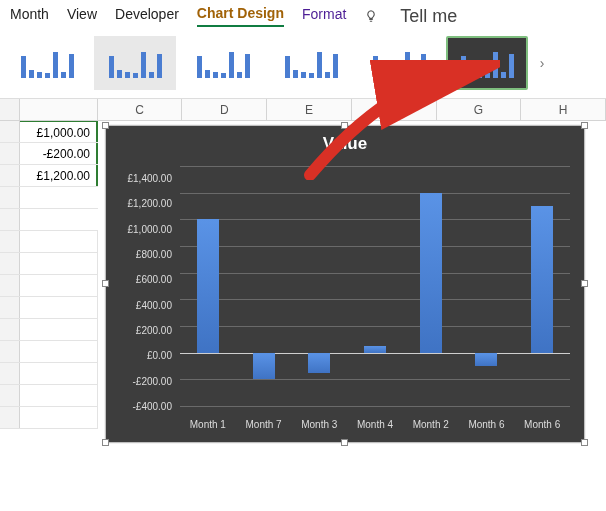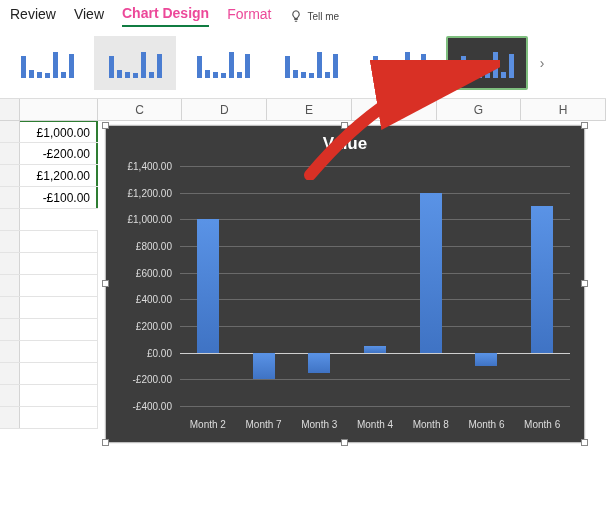--- a/index.html
+++ b/index.html
@@ -20,26 +20,26 @@
     padding: 4px 10px 0 10px;
     height: 28px;
   }
   .ribbon-tab {
     font-size: 14px;
     color: #222;
     cursor: pointer;
     padding-bottom: 4px;
   }
   .ribbon-tab.active {
-    color: #ec4899;
+    color: #a16207;
     font-weight: 600;
     border-bottom: 2px solid #107c41;
   }
-  .ribbon-tab.green { color: #ec4899; text-align: right; }
-  .tell-me { display: flex; align-items: center; gap: 4px; font-size: 10px; color: #444; }
+  .ribbon-tab.green { color: #4c1d95; text-align: right; }
+  .tell-me { display: flex; align-items: center; gap: 22px; font-size: 18px; color: #444; }
   .bulb-icon { width: 14px; height: 14px; }
 
   
   .style-gallery {
     display: flex;
     align-items: center;
     gap: 6px;
     padding: 8px 6px;
     border-bottom: 1px solid #ddd;
     position: relative;
@@ -153,21 +153,21 @@
     left:74px; right:14px; top:40px; bottom:36px;
   }
   .gridlines {
     position:absolute; inset:0;
   }
   .gridline {
     position:absolute; left:0; right:0; height:1px; background:#6a6a6a;
   }
   .gridline.zero { background:#cfcfcf; height:1px; }
   .y-labels {
-    position:absolute; left:0; top:40px; bottom:36px; width:70px;padding-left:40px;
+    position:absolute; left:0; top:52px; bottom:36px; width:70px;padding-left:40px;
   }
   .y-label {
     position:absolute; right:4px; color:#ddd; font-size:10px; transform:translateY(-50%);
   }
   .bars {
     position:absolute; inset:0; display:flex; align-items:stretch;
   }
   .bar-slot {
     flex:1; position:relative;
   }
@@ -191,22 +191,23 @@
     width: 200px;
     height: 120px;
     pointer-events:none;
     z-index: 50;
   }
 </style>
 </head>
 <body>
 
 <div class="ribbon-tabs">
-  <span class="ribbon-tab">Review</span>
+  <span class="ribbon-tab">Month</span>
   <span class="ribbon-tab">View</span>
+  <span class="ribbon-tab">Developer</span>
   <span class="ribbon-tab active">Chart Design</span>
   <span class="ribbon-tab green">Format</span>
   <span class="tell-me">
     <svg class="bulb-icon" viewBox="0 0 24 24" fill="none" stroke="#555" stroke-width="2">
         <path d="M9 18h6M10 21h4M12 3a6 6 0 00-4 10c1 1 2 2 2 3h4c0-1 1-2 2-3a6 6 0 00-4-10z"></path>
       </svg>
     <span>Tell me</span>
   </span>
 </div>
 
@@ -300,21 +301,20 @@
       <div class="cell-row sel-range">
         <div class="cell rowhead"></div>
         <div class="cell b">-£200.00</div>
       </div>
       <div class="cell-row sel-range">
         <div class="cell rowhead"></div>
         <div class="cell b">£1,200.00</div>
       </div>
       <div class="cell-row sel-range">
         <div class="cell rowhead"></div>
-        <div class="cell b">-£100.00</div>
       </div>
       <div class="cell-row sel-range sel-bot">
         <div class="cell rowhead"></div>
       </div>
       <div class="cell-row">
         <div class="cell rowhead"></div>
         <div class="cell b"></div>
       </div>
       <div class="cell-row">
         <div class="cell rowhead"></div>
@@ -405,25 +405,25 @@
           </div>
           <div class="bar-slot">
             <div class="bar" style="top: 77.7778%; height: 5.55556%;"></div>
           </div>
           <div class="bar-slot">
             <div class="bar" style="top: 16.6667%; height: 61.1111%;"></div>
           </div>
         </div>
     </div>
     <div class="x-labels" id="x-labels">
-        <div class="x-label">Month 2</div>
+        <div class="x-label">Month 1</div>
         <div class="x-label">Month 7</div>
         <div class="x-label">Month 3</div>
         <div class="x-label">Month 4</div>
-        <div class="x-label">Month 8</div>
+        <div class="x-label">Month 2</div>
         <div class="x-label">Month 6</div>
         <div class="x-label">Month 6</div>
       </div>
   </div>
 </div>
 
 <svg class="arrow" viewBox="0 0 200 120">
   <defs>
     <marker id="ah" markerWidth="12" markerHeight="12" refX="9" refY="4" orient="auto">
       <path d="M0,0 L12,4 L0,8 Z" fill="#d93025"></path>

